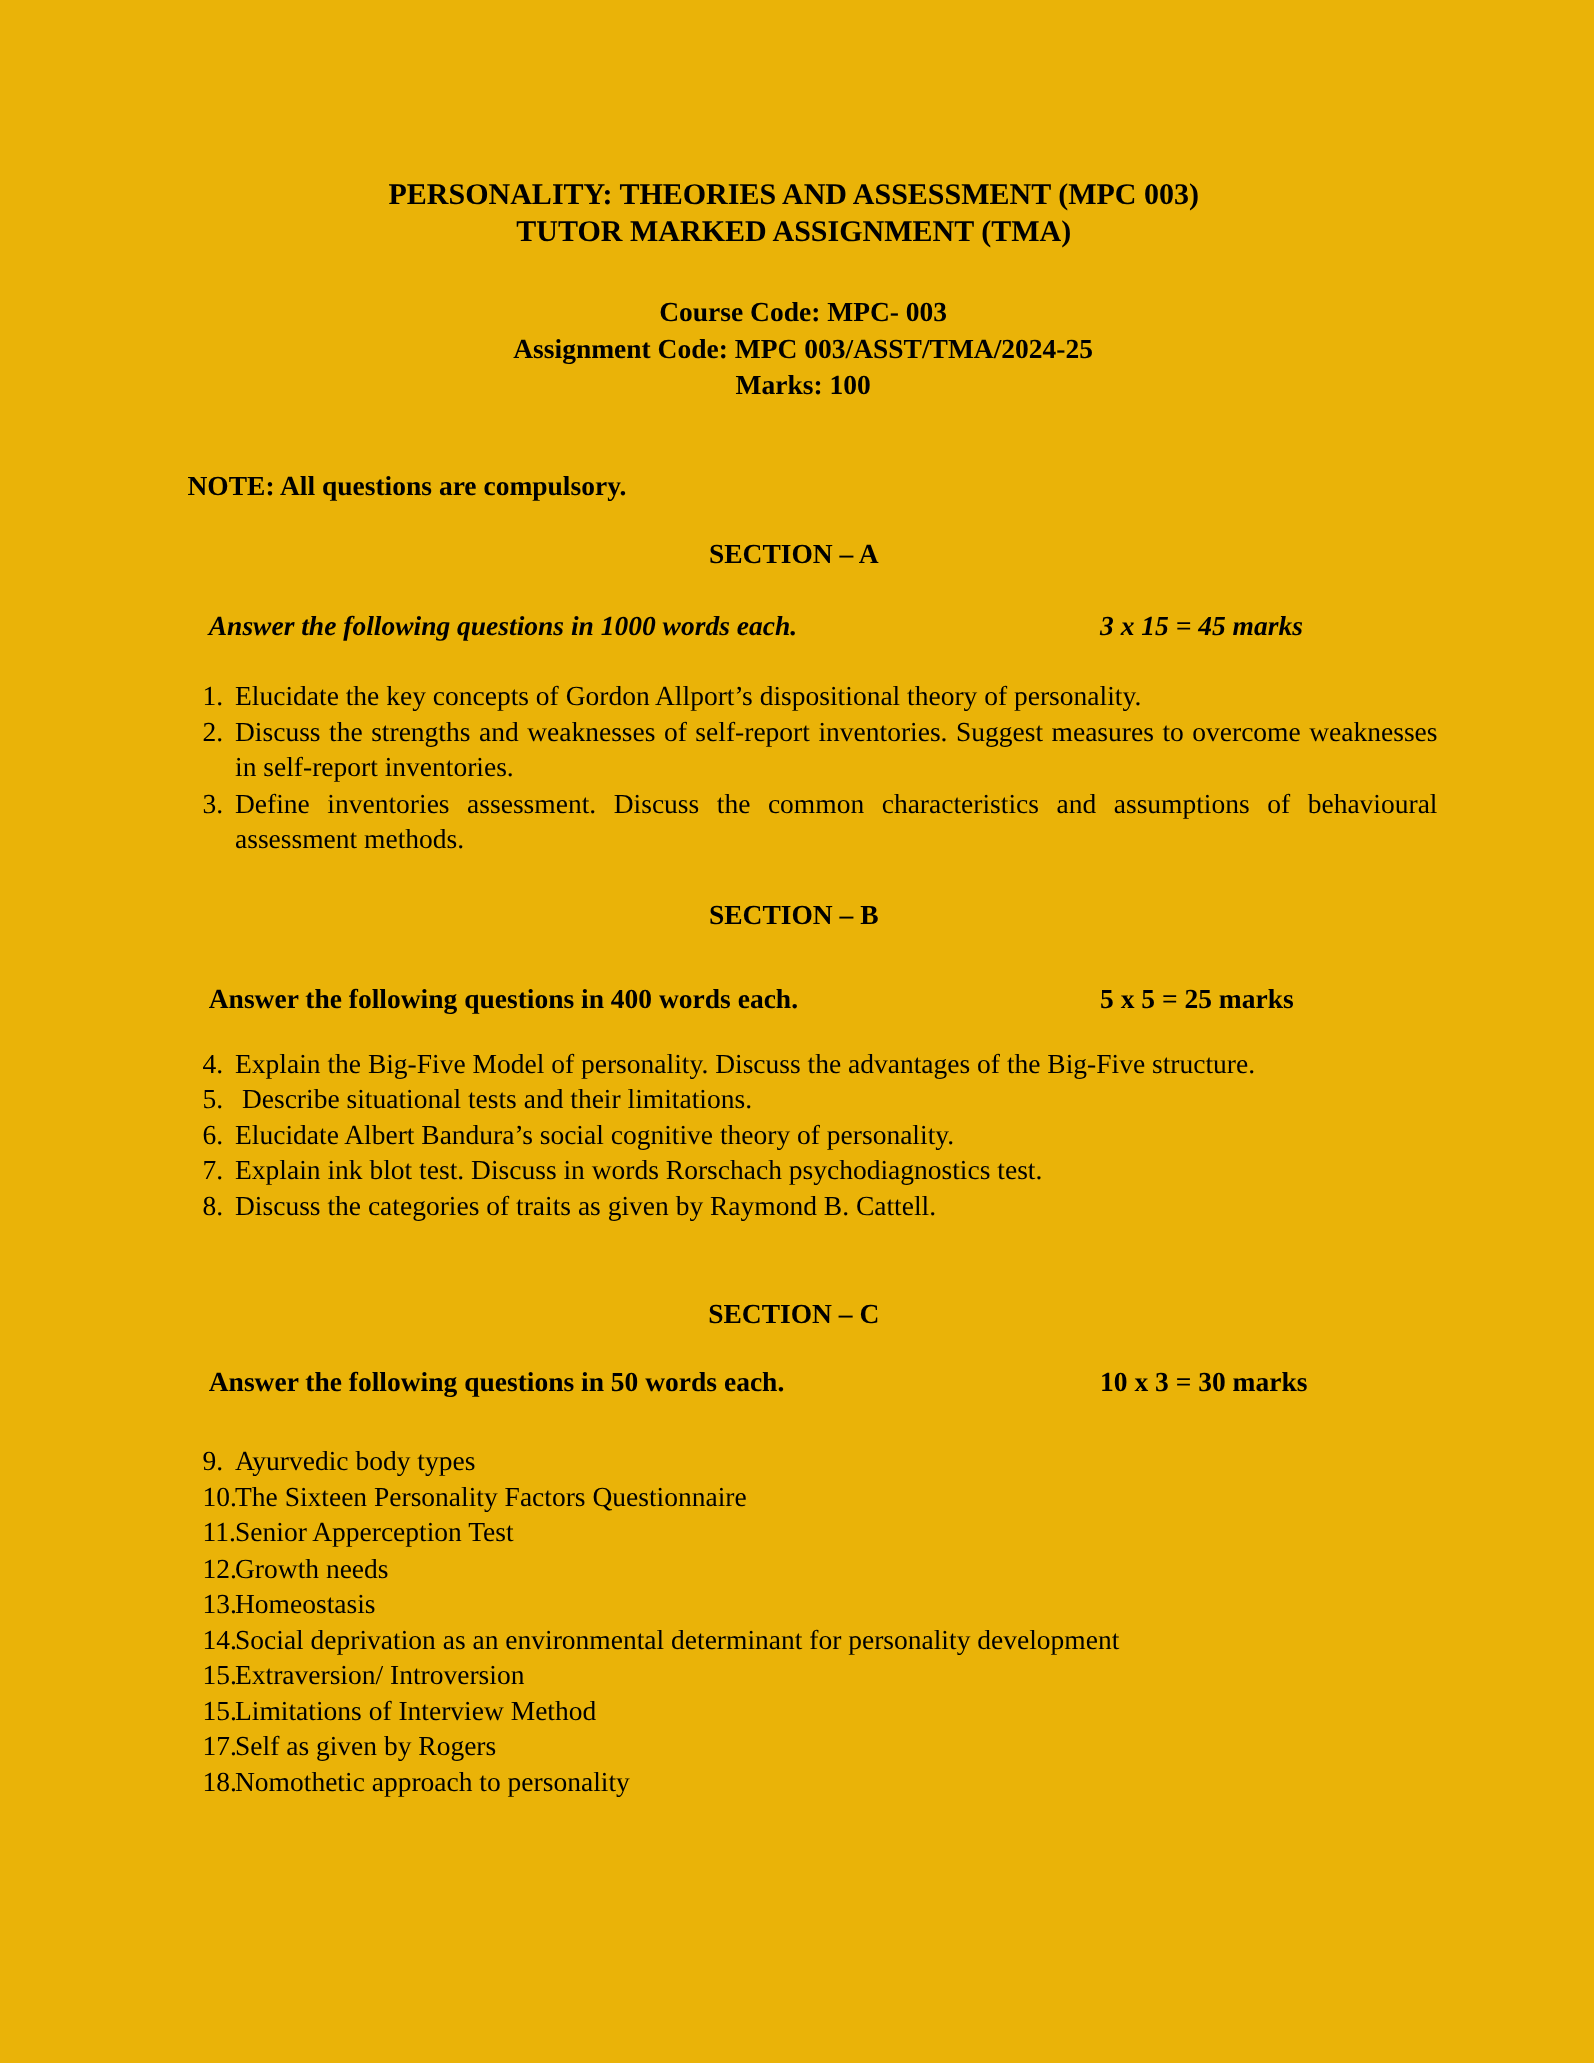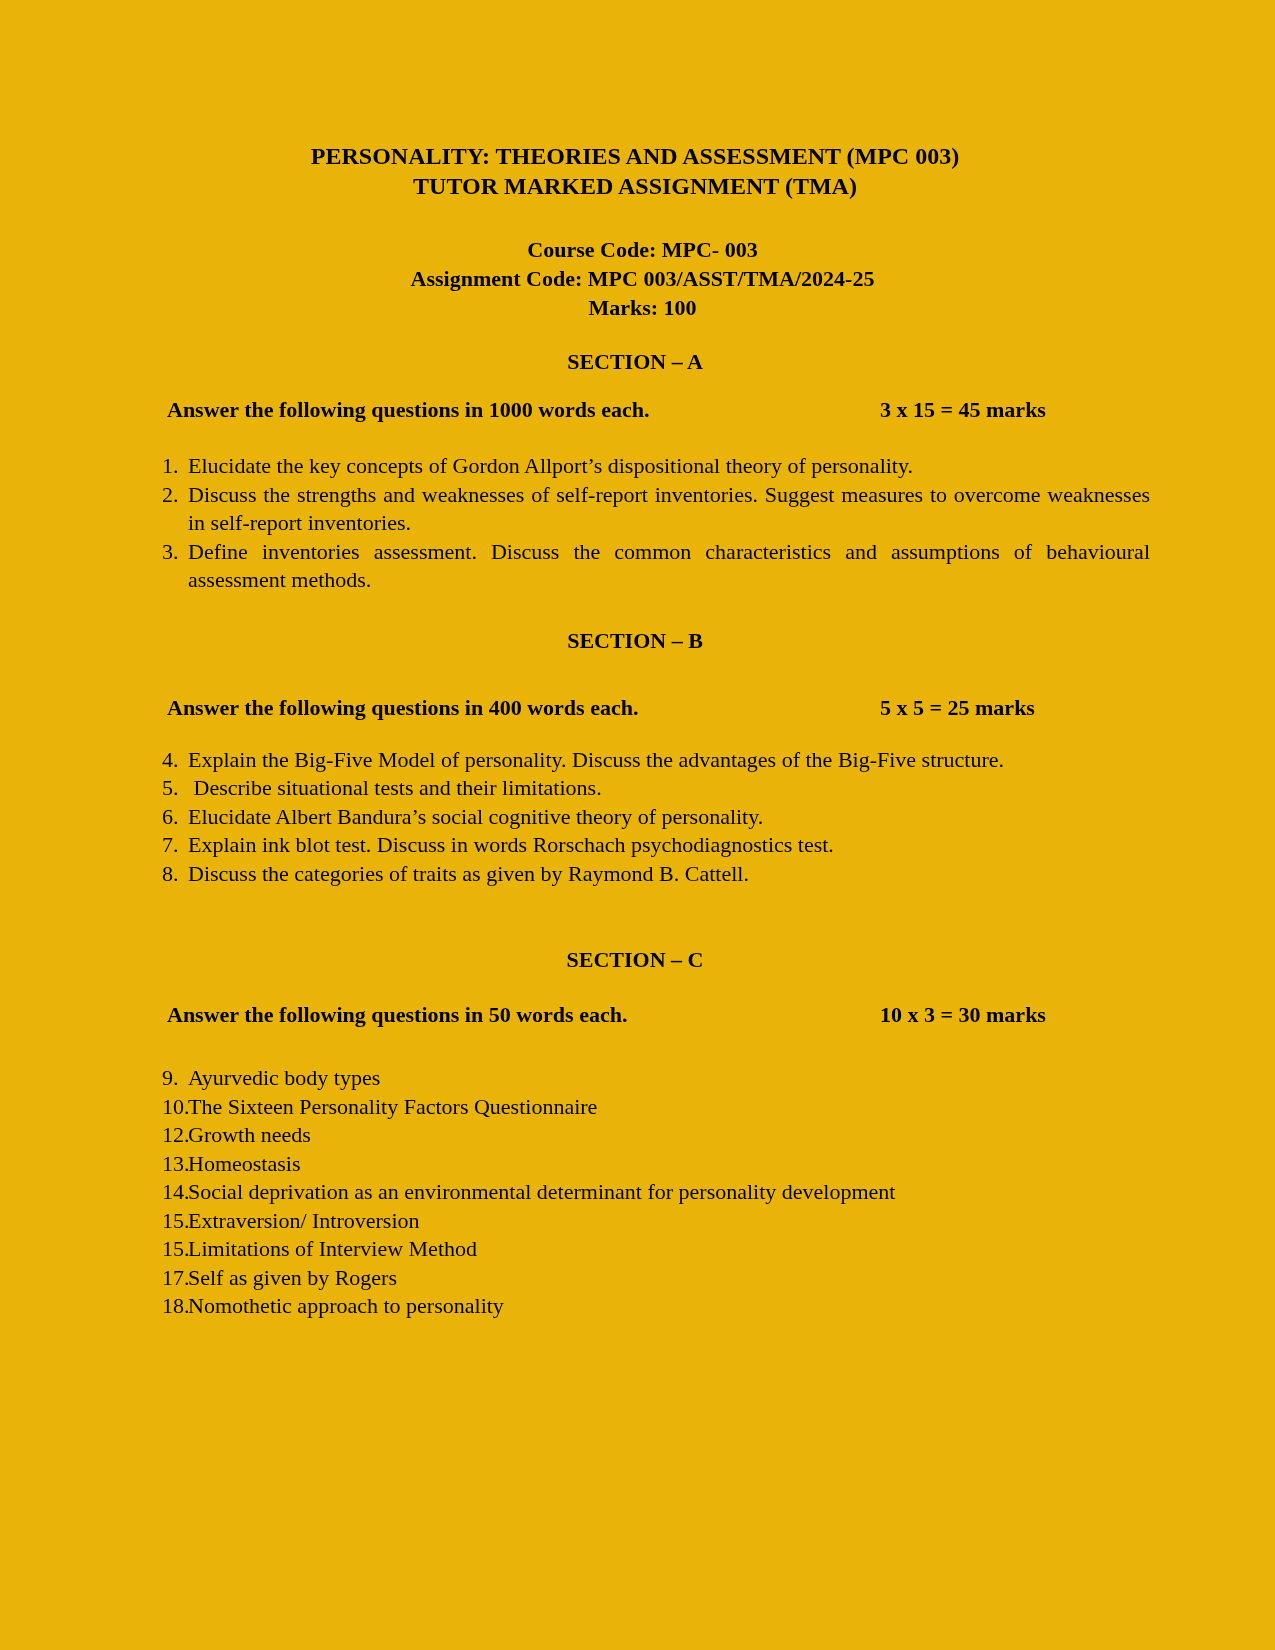--- a/index.html
+++ b/index.html
@@ -75,21 +75,21 @@
   .q-num {
     position: absolute;
     left: 12px;
     top: 0;
   }
   .q-text {
     text-align: justify;
   }
   
   .section-a .section-heading { margin-top: 25px; }
-  .section-a .answer-row      { margin-top: 19px; }
+  .section-a .answer-row      { margin-top: 29px; font-style: italic; }
   .section-a .q-list          { margin-top: 28px; }
   .section-b .section-heading { margin-top: 31px; }
   .section-b .answer-row      { margin-top: 38px; }
   .section-b .q-list          { margin-top: 24px; }
   .section-c .section-heading { margin-top: 57px; }
   .section-c .answer-row      { margin-top: 26px; }
   .section-c .q-list          { margin-top: 35px; }
 </style>
 </head>
 <body>
@@ -101,20 +101,21 @@
       <div>PERSONALITY: THEORIES AND ASSESSMENT (MPC 003)</div>
       <div>TUTOR MARKED ASSIGNMENT (TMA)</div>
     </div>
 
     <div class="codes">
       <div>Course Code: MPC- 003</div>
       <div>Assignment Code: MPC 003/ASST/TMA/2024-25</div>
       <div>Marks: 100</div>
     </div>
 
+    <div class="note">NOTE: All questions are compulsory.</div>
 
     <div class="section-a">
       <div class="section-heading">SECTION – A</div>
       <div class="answer-row">
         <span>Answer the following questions in 1000 words each.</span>
         <span class="answer-marks">3 x 15 = 45 marks</span>
       </div>
       <div class="q-list">
         <div class="q-item">
           <span class="q-num">1.</span>
@@ -170,20 +171,24 @@
       <div class="q-list">
         <div class="q-item">
           <span class="q-num">9.</span>
           <div class="q-text">Ayurvedic body types</div>
         </div>
         <div class="q-item">
           <span class="q-num">10.</span>
           <div class="q-text">The Sixteen Personality Factors Questionnaire</div>
         </div>
         <div class="q-item">
+          <span class="q-num">11.</span>
+          <div class="q-text">Senior Apperception Test</div>
+        </div>
+        <div class="q-item">
           <span class="q-num">12.</span>
           <div class="q-text">Growth needs</div>
         </div>
         <div class="q-item">
           <span class="q-num">13.</span>
           <div class="q-text">Homeostasis</div>
         </div>
         <div class="q-item">
           <span class="q-num">14.</span>
           <div class="q-text">Social deprivation as an environmental determinant for personality development</div>

